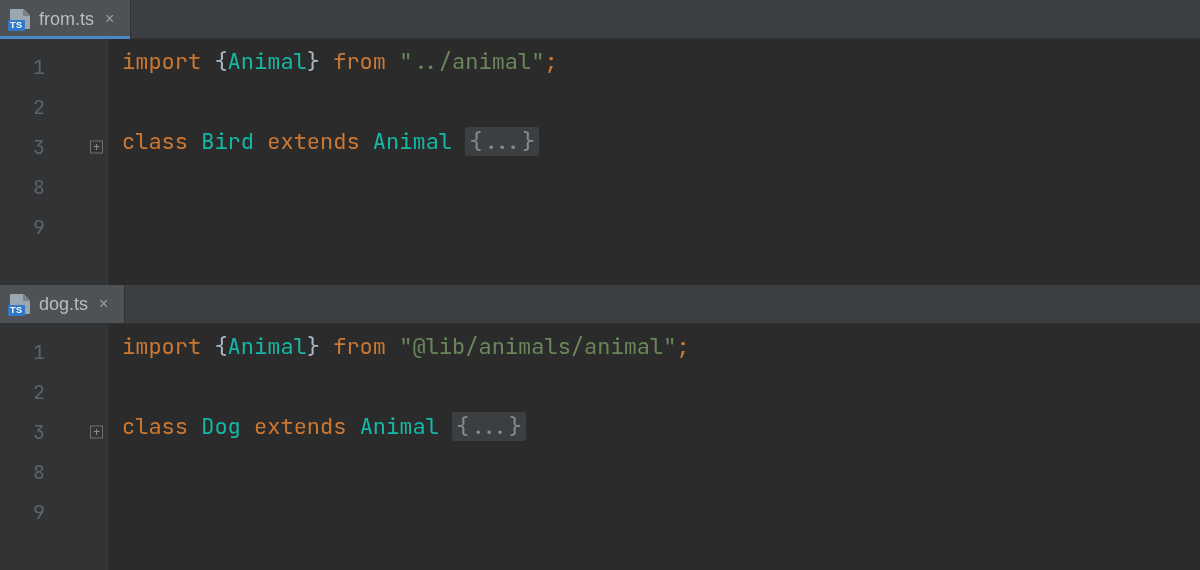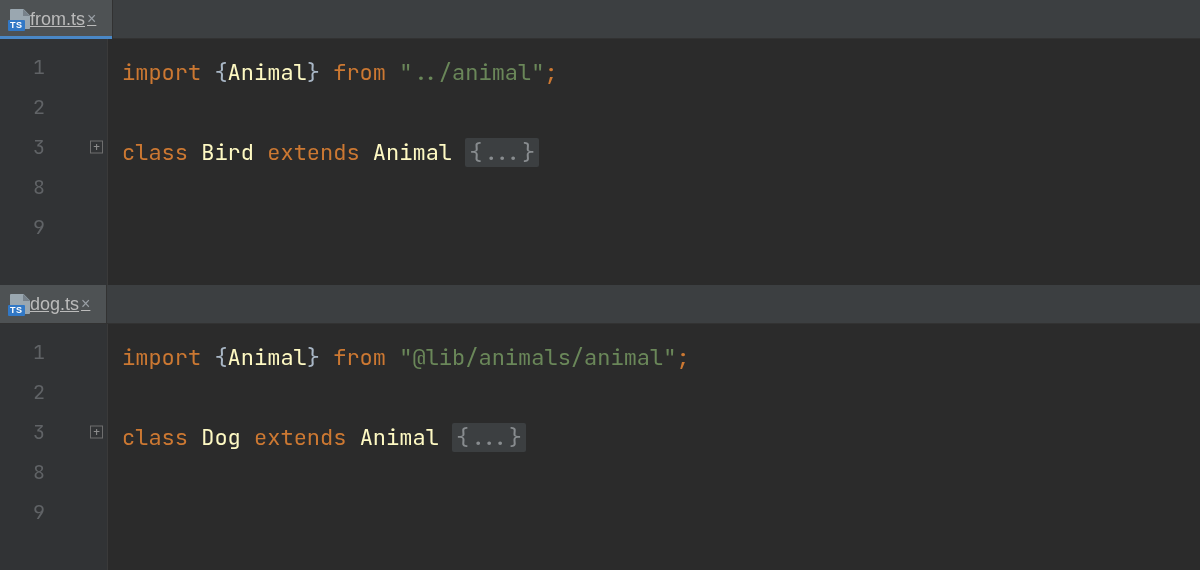--- a/index.html
+++ b/index.html
@@ -25,27 +25,27 @@
     height: 39px;
     background: #3c3f41;
     display: flex;
     align-items: stretch;
     border-bottom: 1px solid #323232;
   }
   .tab {
     display: flex;
     align-items: center;
     padding: 0 14px 0 10px;
+    gap: 9px;
     background: #4e5254;
     color: #bbbbbb;
     font-family: -apple-system, "Segoe UI", Arial, sans-serif;
     font-size: 18px;
     border-right: 1px solid #323232;
     position: relative;
-    text-decoration: underline;
   }
   .tab.active::after {
     content: "";
     position: absolute;
     left: 0; right: 0; bottom: -1px;
     height: 3px;
     background: #4a88c7;
   }
   .tab .file-icon {
     width: 20px; height: 20px;
@@ -123,28 +123,28 @@
     background: #313335;
   }
   .code {
     flex: 1;
     padding-top: 8px;
     padding-left: 14px;
   }
   .code .line {
     height: 40px;
     display: flex;
-    align-items: flex-end;
+    align-items: flex-start;
     white-space: pre;
     font-size: 22px;
   }
 
   
   .kw  { color: #cc7832; }
-  .id  { color: #fef9c3; }
+  .id  { color: #14b8a6; }
   .br  { color: #a9b7c6; }
   .str { color: #6a8759; }
   .pn  { color: #cc7832; }
   .fold-region {
     color: #888c8f;
     background: #3c3f41;
     padding: 0 4px;
     border-radius: 2px;
   }
 </style>

